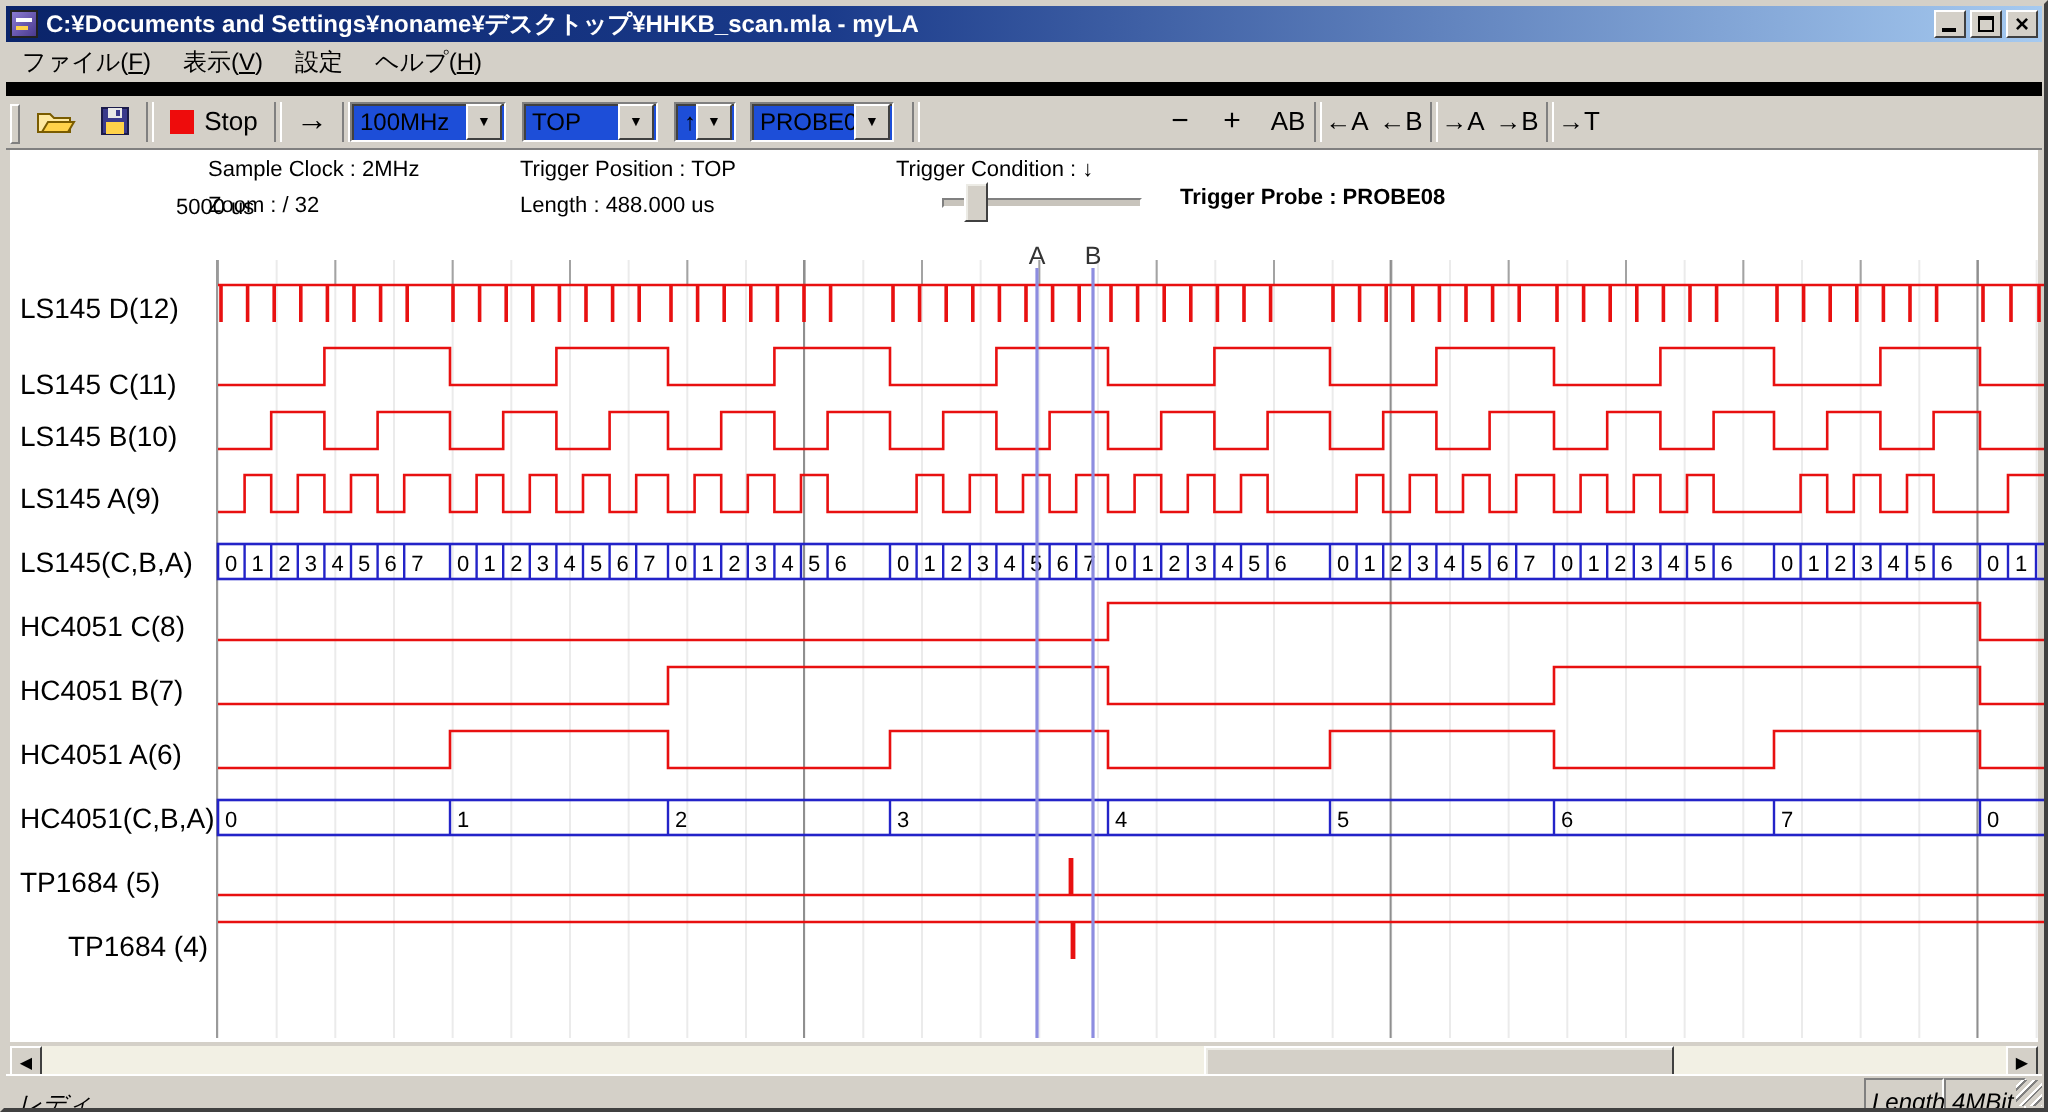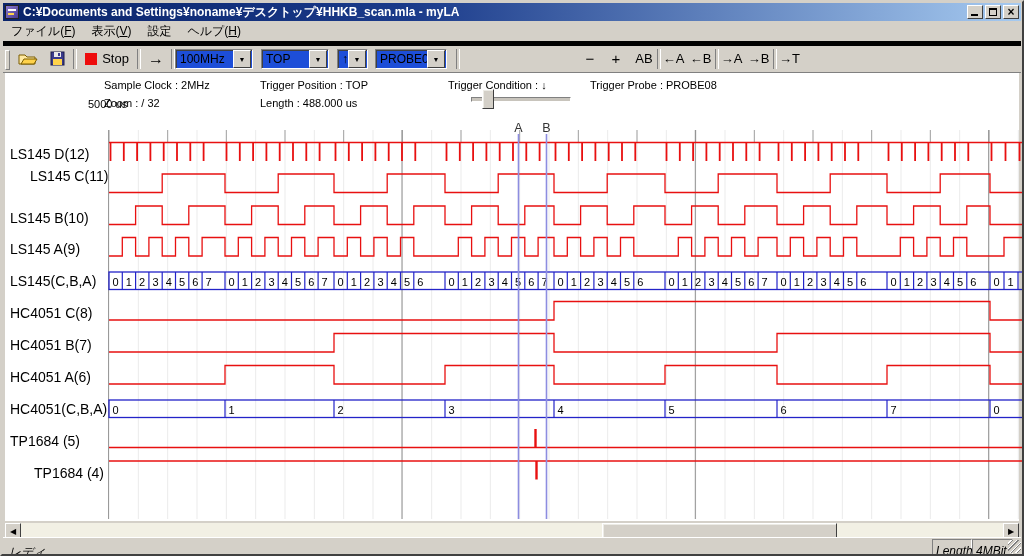--- a/index.html
+++ b/index.html
@@ -18,21 +18,21 @@
   .winbtn{width:16px;height:14px;background:#d4d0c8;border:1px solid;border-color:#fff #404040 #404040 #fff;
        margin-left:2px;position:relative;box-sizing:border-box;}
   .winbtn.close{margin-right:2px;}
   .glyph-min{position:absolute;left:3px;bottom:2px;width:7px;height:2px;background:#000;}
   .glyph-max{position:absolute;left:3px;top:2px;width:8px;height:8px;border:1px solid #000;border-top:2px solid #000;box-sizing:border-box;}
   .glyph-close{position:absolute;left:0;top:-1px;width:100%;text-align:center;font-size:12px;font-weight:bold;color:#000;line-height:14px;}
   .menubar{position:absolute;left:1px;top:20px;right:1px;height:18px;background:#d4d0c8;font-size:12px;
        display:flex;align-items:center;border-bottom:1px solid #d4d0c8;}
   .menuitem{padding:1px 8px;}
   .toolbar{position:absolute;left:1px;top:39px;right:1px;height:26px;background:#d4d0c8;
-       border-top:5px solid #000000;border-bottom:1px solid #808080;}
+       border-top:7px solid #000000;border-bottom:1px solid #808080;}
   .grip{position:absolute;top:4px;width:3px;height:18px;border:1px solid;border-color:#fff #808080 #808080 #fff;}
   .tsep{position:absolute;top:3px;width:2px;height:20px;border-left:1px solid #808080;border-right:1px solid #fff;}
   .tbtn{position:absolute;top:2px;height:21px;display:flex;align-items:center;justify-content:center;
        font-size:13px;color:#000;background:#d4d0c8;}
   .stopsq{width:12px;height:12px;background:#ee0c0c;margin-right:5px;}
   .combo{position:absolute;top:3px;height:20px;background:#1d4ed8;border:1px solid;border-color:#808080 #fff #fff #808080;
        box-shadow:inset 1px 1px 0 #404040;font-size:12px;display:flex;align-items:center;box-sizing:border-box;}
   .combo .val{flex:1;padding-left:4px;white-space:nowrap;overflow:hidden;}
   .combo .drop{width:16px;height:16px;background:#d4d0c8;border:1px solid;border-color:#fff #404040 #404040 #fff;
        display:flex;align-items:center;justify-content:center;font-size:7px;color:#000;margin-right:1px;}
@@ -271,28 +271,28 @@
     <line x1="534.5" y1="459" x2="534.5" y2="477.5" stroke="#e81010" stroke-width="2.4"></line>
     <line x1="516.5" y1="132" x2="516.5" y2="517" stroke="#8d8de0" stroke-width="1.6"></line>
     <text x="516.5" y="130" text-anchor="middle" font-size="12.5" fill="#333" font-family="&quot;Liberation Sans&quot;,sans-serif">A</text>
     <line x1="544.5" y1="132" x2="544.5" y2="517" stroke="#8d8de0" stroke-width="1.6"></line>
     <text x="544.5" y="130" text-anchor="middle" font-size="12.5" fill="#333" font-family="&quot;Liberation Sans&quot;,sans-serif">B</text>
   </svg>
 
 <div class="infotext" style="left:102px;top:77px;">Sample Clock : 2MHz</div>
 <div class="infotext" style="left:258px;top:77px;">Trigger Position : TOP</div>
 <div class="infotext" style="left:446px;top:77px;">Trigger Condition : ↓</div>
-<div class="infotext" style="left:588px;top:77px;">Trigger Probe : PROBE08</div>
+<div class="infotext" style="left:588px;top:91px;font-weight:bold;">Trigger Probe : PROBE08</div>
 <div class="infotext" style="left:102px;top:95px;">Zoom : /  32</div>
 <div class="infotext" style="left:258px;top:95px;">Length : 488.000 us</div>
 <div class="infotext" style="left:86px;top:96px;">5000 us</div>
 
 <div class="labels" id="labels">
     <div style="top: 144px;">LS145 D(12)</div>
-    <div style="top: 166px; margin-left: 20px;">LS145 C(11)</div>
+    <div style="top: 182px;">LS145 C(11)</div>
     <div style="top: 207.5px;">LS145 B(10)</div>
     <div style="top: 239px;">LS145 A(9)</div>
     <div style="top: 271px;">LS145(C,B,A)</div>
     <div style="top: 303px;">HC4051 C(8)</div>
     <div style="top: 335px;">HC4051 B(7)</div>
     <div style="top: 367px;">HC4051 A(6)</div>
     <div style="top: 399px;">HC4051(C,B,A)</div>
     <div style="top: 430.5px;">TP1684 (5)</div>
     <div style="top: 462.5px; margin-left: 24px;">TP1684 (4)</div>
   </div>

